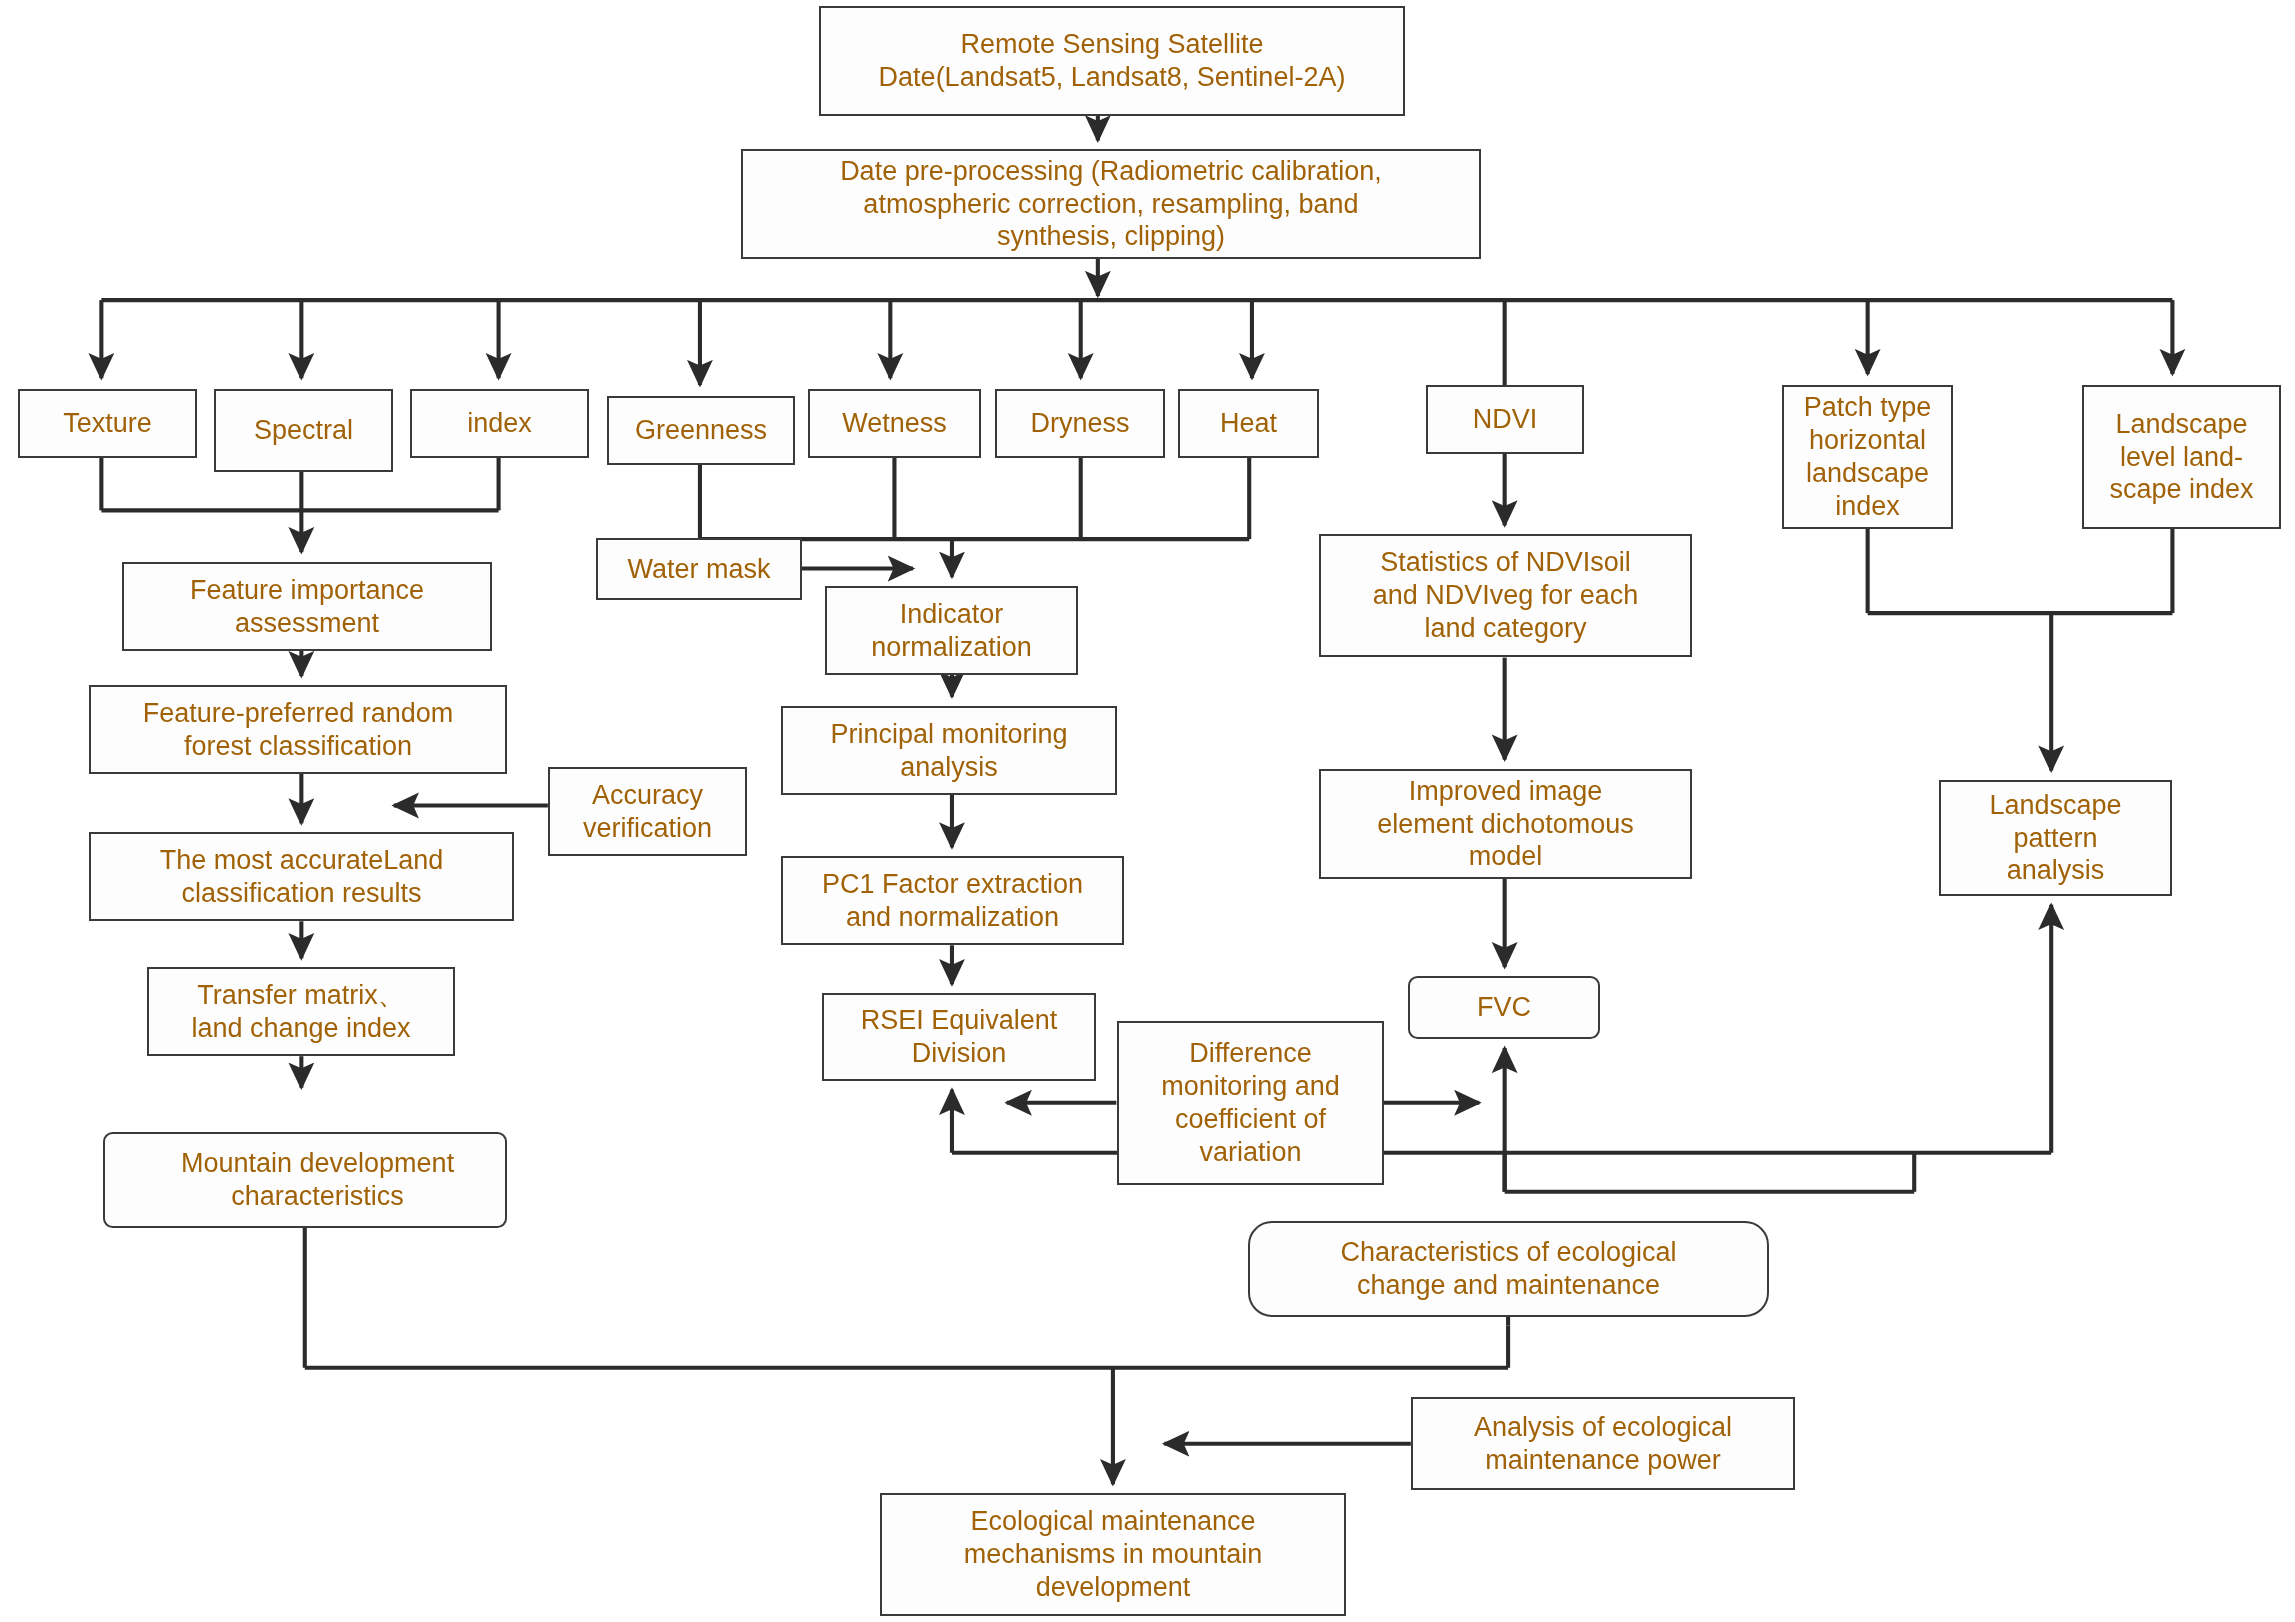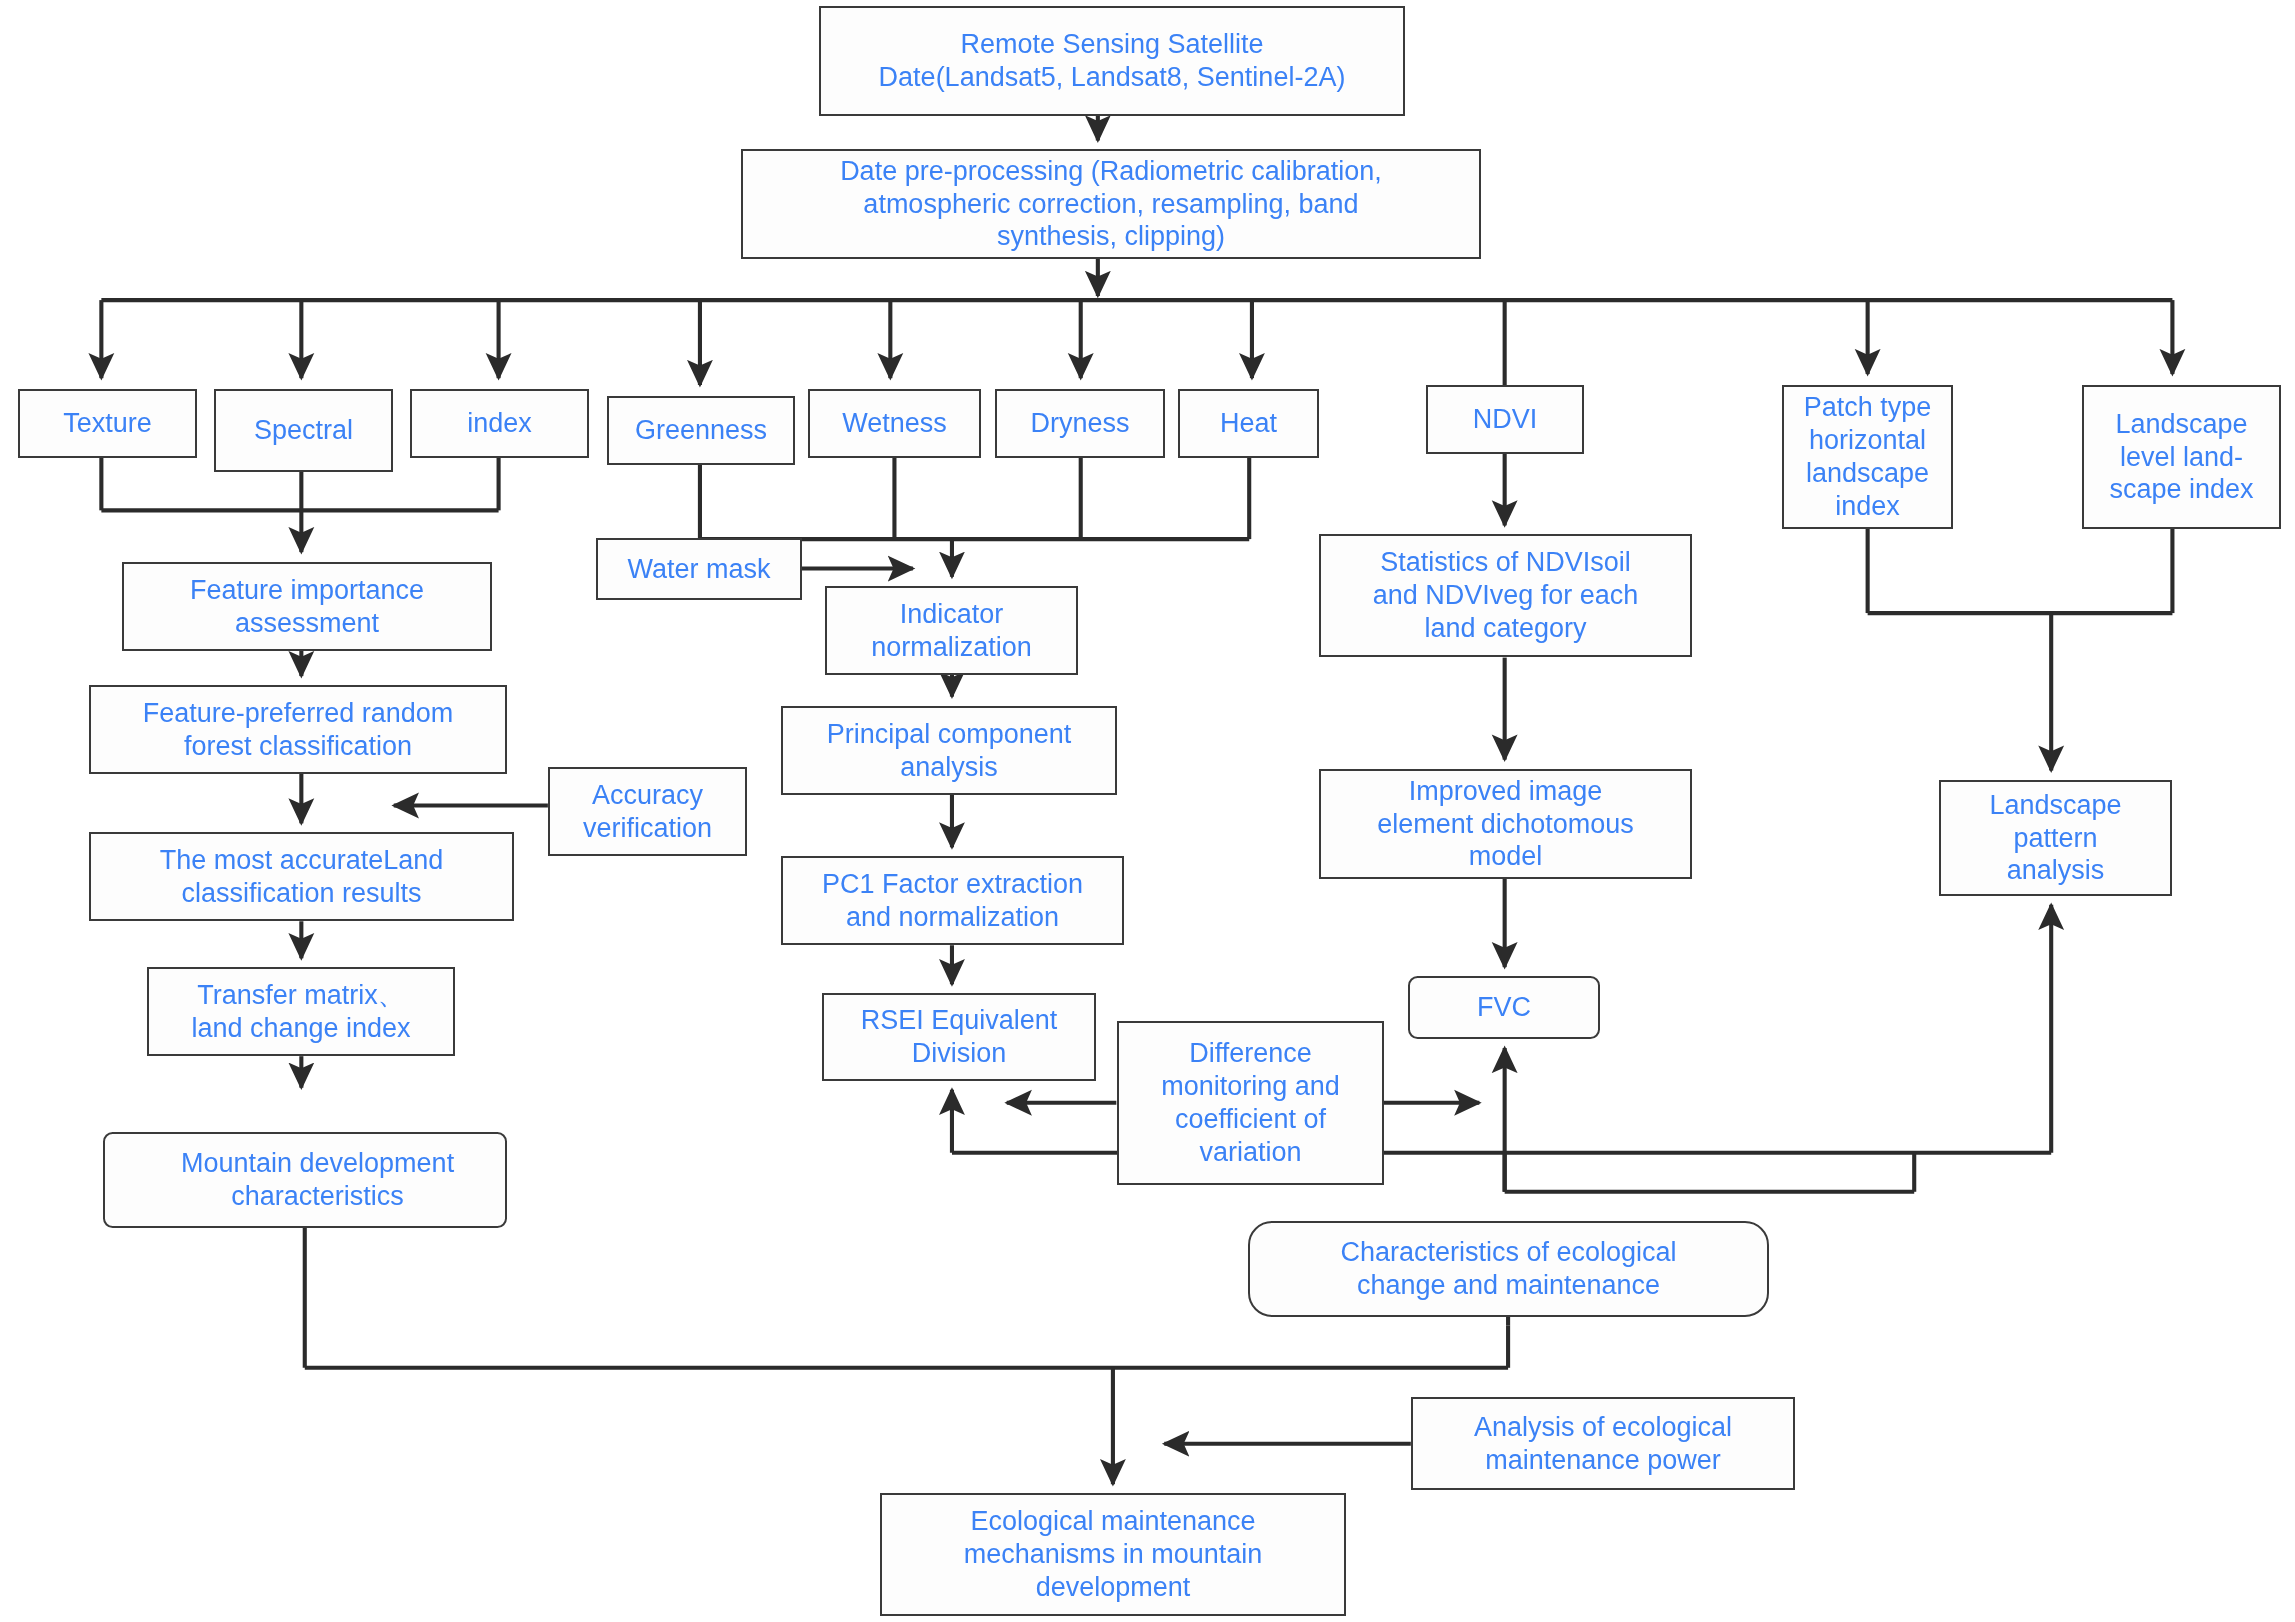--- a/index.html
+++ b/index.html
@@ -1,21 +1,21 @@
 <!DOCTYPE html>
 <html style="font-size:11px"><head>
 <meta charset="utf-8">
 <style>
   html,body{margin:0;padding:0;background:#ffffff;}
   body{font-family:"Liberation Sans",sans-serif;}
   #stage{position:relative;width:2295px;height:1622px;background:#fff;overflow:hidden;}
   svg#wires{position:absolute;left:0;top:0;width:2295px;height:1622px;}
   .node{position:absolute;box-sizing:border-box;background:#fdfdfd;
         border:2.1px solid #3a3a3a;display:flex;align-items:center;
-        justify-content:center;text-align:center;color:#3b82f6;
+        justify-content:center;text-align:center;color:#a16207;
         font-family:"Liberation Sans",sans-serif;font-size:27px;line-height:1.22;
         padding:2.7px 6.9px;}
   .node.rounded{border-radius:9.6px;}
   .node .txt{display:block;white-space:pre-line;}
 </style>
 </head>
 <body>
 
 <div id="stage">
 
@@ -177,21 +177,21 @@
 and NDVIveg for each
 land category</span>
   </div>
 
   <div class="node" style="left:89px;top:685px;width:418px;height:89px;">
     <span class="txt">Feature-preferred random
 forest classification</span>
   </div>
 
   <div class="node" style="left:781px;top:706px;width:336px;height:89px;">
-    <span class="txt">Principal component
+    <span class="txt">Principal monitoring
 analysis</span>
   </div>
 
   <div class="node" style="left:548px;top:767px;width:199px;height:89px;">
     <span class="txt">Accuracy
 verification</span>
   </div>
 
   <div class="node" style="left:1319px;top:769px;width:373px;height:110px;">
     <span class="txt">Improved image

